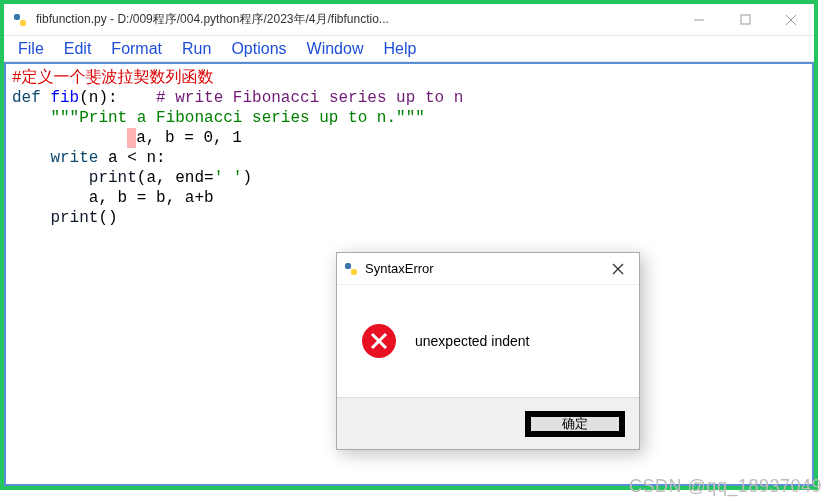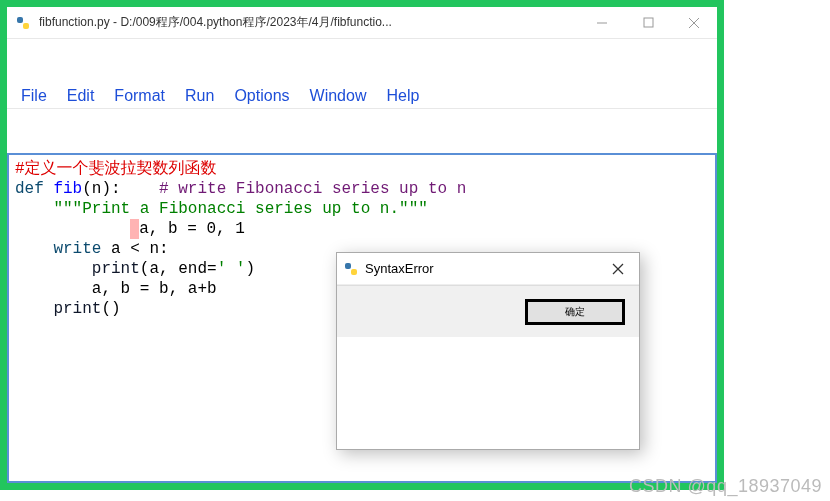--- a/index.html
+++ b/index.html
@@ -5,27 +5,26 @@
     * { margin: 0; padding: 0; box-sizing: border-box; }
     body {
       width: 830px;
       height: 501px;
       font-family: "Segoe UI", Tahoma, sans-serif;
       background: #fff;
       position: relative;
       overflow: hidden;
     }
     .window {
-      width: 724px;
+      width: 818px;
       height: 490px;
-      border: 7px solid #22c55e;
+      border: 4px solid #22c55e;
       background: #fff;
       display: flex;
       flex-direction: column;
-      gap: 44px;
     }
     .titlebar {
       height: 32px;
       display: flex;
       align-items: center;
       background: #fff;
       border-bottom: 1px solid #e8e8e8;
     }
     .titlebar-icon {
       width: 16px; height: 16px;
@@ -136,23 +135,23 @@
       display:flex;
       align-items:center;
       justify-content:flex-end;
       padding: 0 14px;
       background: #f0f0f0;
       border-top: 1px solid #ddd;
     }
     .ok-btn {
       width: 100px;
       height: 26px;
-      border: 3px solid #000000;
+      border: 6px solid #000000;
       background: #e1e1e1;
-      font-size: 10px;
+      font-size: 13px;
       display:flex;align-items:center;justify-content:center;
     }
     .watermark {
       position: absolute;
       right: 8px;
       bottom: 4px;
       font-size: 18px;
       color: #bbb;
       letter-spacing: 0.5px;
     }
@@ -219,18 +218,28 @@
         </svg>
     </span>
     <div class="dialog-title">SyntaxError</div>
     <div class="dialog-close">
       <svg width="12" height="12" viewBox="0 0 12 12">
           <line x1="1" y1="1" x2="11" y2="11" stroke="#333" stroke-width="1.2"></line>
           <line x1="11" y1="1" x2="1" y2="11" stroke="#333" stroke-width="1.2"></line>
         </svg>
     </div>
   </div>
+  <div class="dialog-body">
+    <span class="error-icon">
+      <svg viewBox="0 0 36 36">
+          <circle cx="18" cy="18" r="17" fill="#e81123"></circle>
+          <line x1="11" y1="11" x2="25" y2="25" stroke="#fff" stroke-width="3"></line>
+          <line x1="25" y1="11" x2="11" y2="25" stroke="#fff" stroke-width="3"></line>
+        </svg>
+    </span>
+    <div class="dialog-msg">unexpected indent</div>
+  </div>
   <div class="dialog-footer">
     <div class="ok-btn">确定</div>
   </div>
 </div>
 
 <div class="watermark">CSDN @qq_18937049</div>
 
 </body></html>

